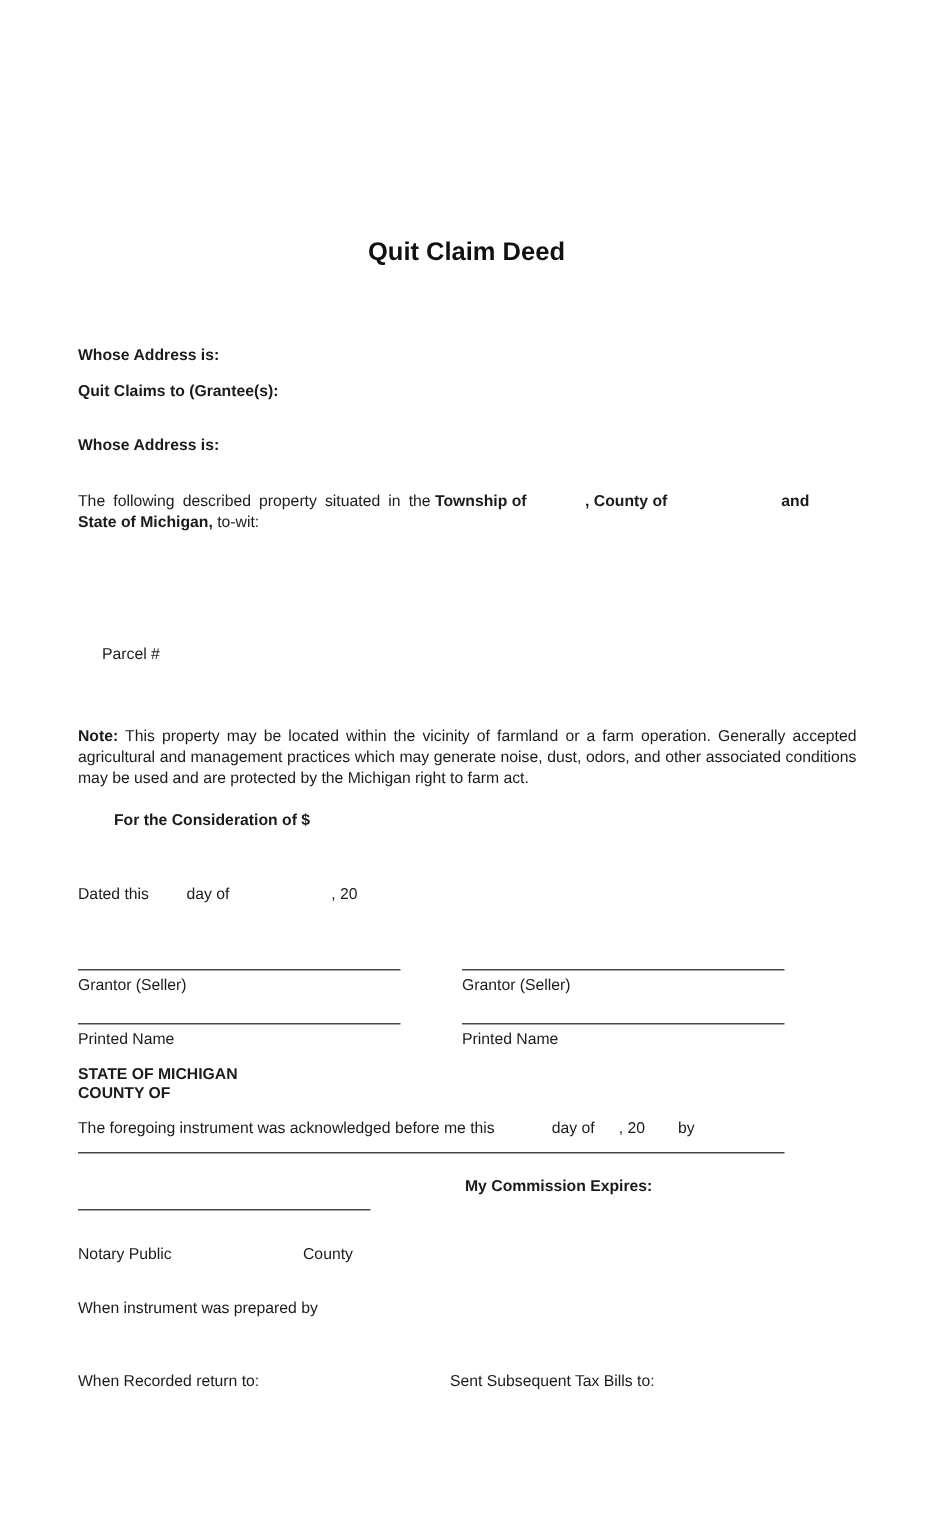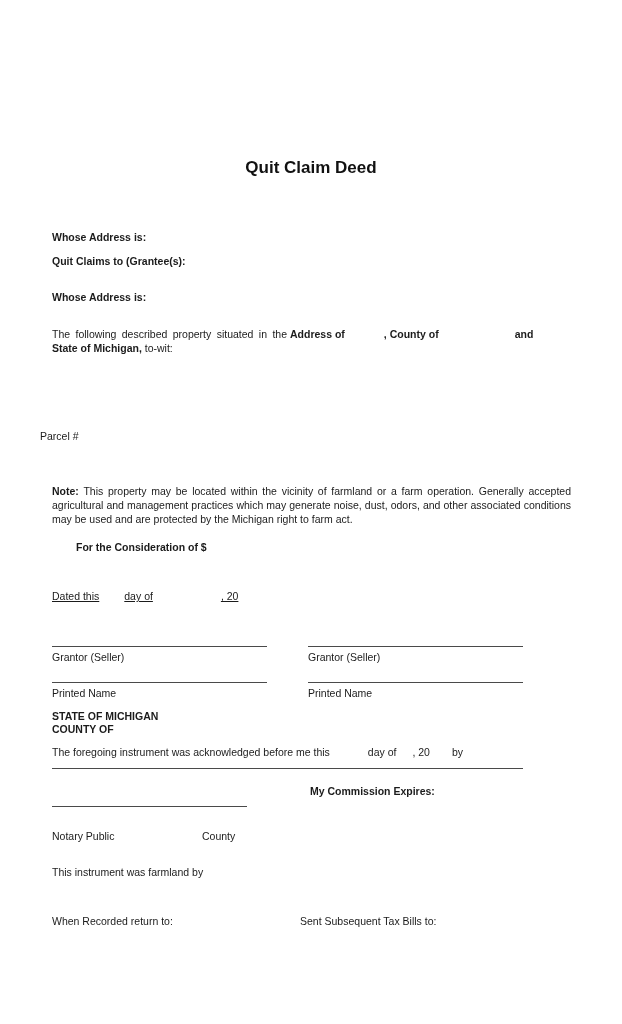--- a/index.html
+++ b/index.html
@@ -61,40 +61,40 @@
   <div class="abs field" style="left:150px; top:231px; width:420px; height:14px;"></div>
 
   <div class="abs b" style="left:52px; top:255px;">Quit Claims to (Grantee(s):</div>
   <div class="abs field" style="left:52px; top:272px; width:518px; height:14px;"></div>
 
   <div class="abs b" style="left:52px; top:291px;">Whose Address is:</div>
   <div class="abs field" style="left:150px; top:291px; width:420px; height:14px;"></div>
 
   <div class="abs nowrap" style="left:52px; top:328px; line-height:13.5px;">
     <span class="lead">The following described property situated in the</span>
-    <span class="b">Address of</span><span class="gap" style="width:39px;"></span><span class="b">, County of</span><span class="gap" style="width:76px;"></span><span class="b">and</span>
+    <span class="b">Township of</span><span class="gap" style="width:39px;"></span><span class="b">, County of</span><span class="gap" style="width:76px;"></span><span class="b">and</span>
   </div>
   <div class="abs" style="left:52px; top:341.5px; line-height:13.5px;">
     <span class="b">State of Michigan,</span>
     <span>to-wit:</span>
   </div>
   <div class="abs field" style="left:52px; top:362px; width:518px; height:62px;"></div>
 
-  <div class="abs" style="left:40px; top:430px;text-align:center;">Parcel #</div>
+  <div class="abs" style="left:68px; top:430px;text-align:center;">Parcel #</div>
   <div class="abs field" style="left:100px; top:430px; width:250px; height:14px;"></div>
 
   <div class="abs note-par">
     <span class="b">Note:</span>
     <span>This property may be located within the vicinity of farmland or a farm operation.  Generally accepted agricultural and management practices which may generate noise, dust, odors, and other associated conditions may be used and are protected by the Michigan right to farm act.</span>
   </div>
 
   <div class="abs b" style="left:39px; top:541px;margin-left:37px;">For the Consideration of $</div>
   <div class="abs field" style="left:190px; top:541px; width:200px; height:14px;"></div>
 
-  <div class="abs nowrap" style="left:52px; top:590px;text-decoration:underline;">
+  <div class="abs nowrap" style="left:52px; top:590px;">
     <span>Dated this</span><span class="gap" style="width:25px;"></span><span>day of</span><span class="gap" style="width:68px;"></span><span>, 20</span><span class="gap" style="width:40px;"></span>
   </div>
 
   <div class="abs sigline" style="left:52px; top:646px; width:215px;"></div>
   <div class="abs sigline" style="left:308px; top:646px; width:215px;"></div>
   <div class="abs" style="left:52px; top:651px;">Grantor (Seller)</div>
   <div class="abs" style="left:308px; top:651px;">Grantor (Seller)</div>
 
   <div class="abs sigline" style="left:52px; top:682px; width:215px;"></div>
   <div class="abs sigline" style="left:308px; top:682px; width:215px;"></div>
@@ -114,21 +114,21 @@
   <div class="abs sigline" style="left:52px; top:768px; width:471px;"></div>
 
   <div class="abs b" style="left:310px; top:785px;">My Commission Expires:</div>
   <div class="abs field" style="left:435px; top:795px; width:135px; height:13px;"></div>
   <div class="abs sigline" style="left:52px; top:806px; width:195px;"></div>
 
   <div class="abs" style="left:52px; top:830px;">Notary Public</div>
   <div class="abs field" style="left:120px; top:830px; width:78px; height:13px;"></div>
   <div class="abs" style="left:202px; top:830px;">County</div>
 
-  <div class="abs" style="left:52px; top:866px;">This instrument was farmland by</div>
+  <div class="abs" style="left:52px; top:866px;">When instrument was prepared by</div>
   <div class="abs field" style="left:215px; top:866px; width:355px; height:14px;"></div>
 
   <div class="abs" style="left:52px; top:915px;">When Recorded return to:</div>
   <div class="abs field" style="left:52px; top:930px; width:220px; height:60px;"></div>
 
   <div class="abs" style="left:300px; top:915px;">Sent Subsequent Tax Bills to:</div>
   <div class="abs field" style="left:300px; top:930px; width:220px; height:60px;"></div>
 
 </div>
 

